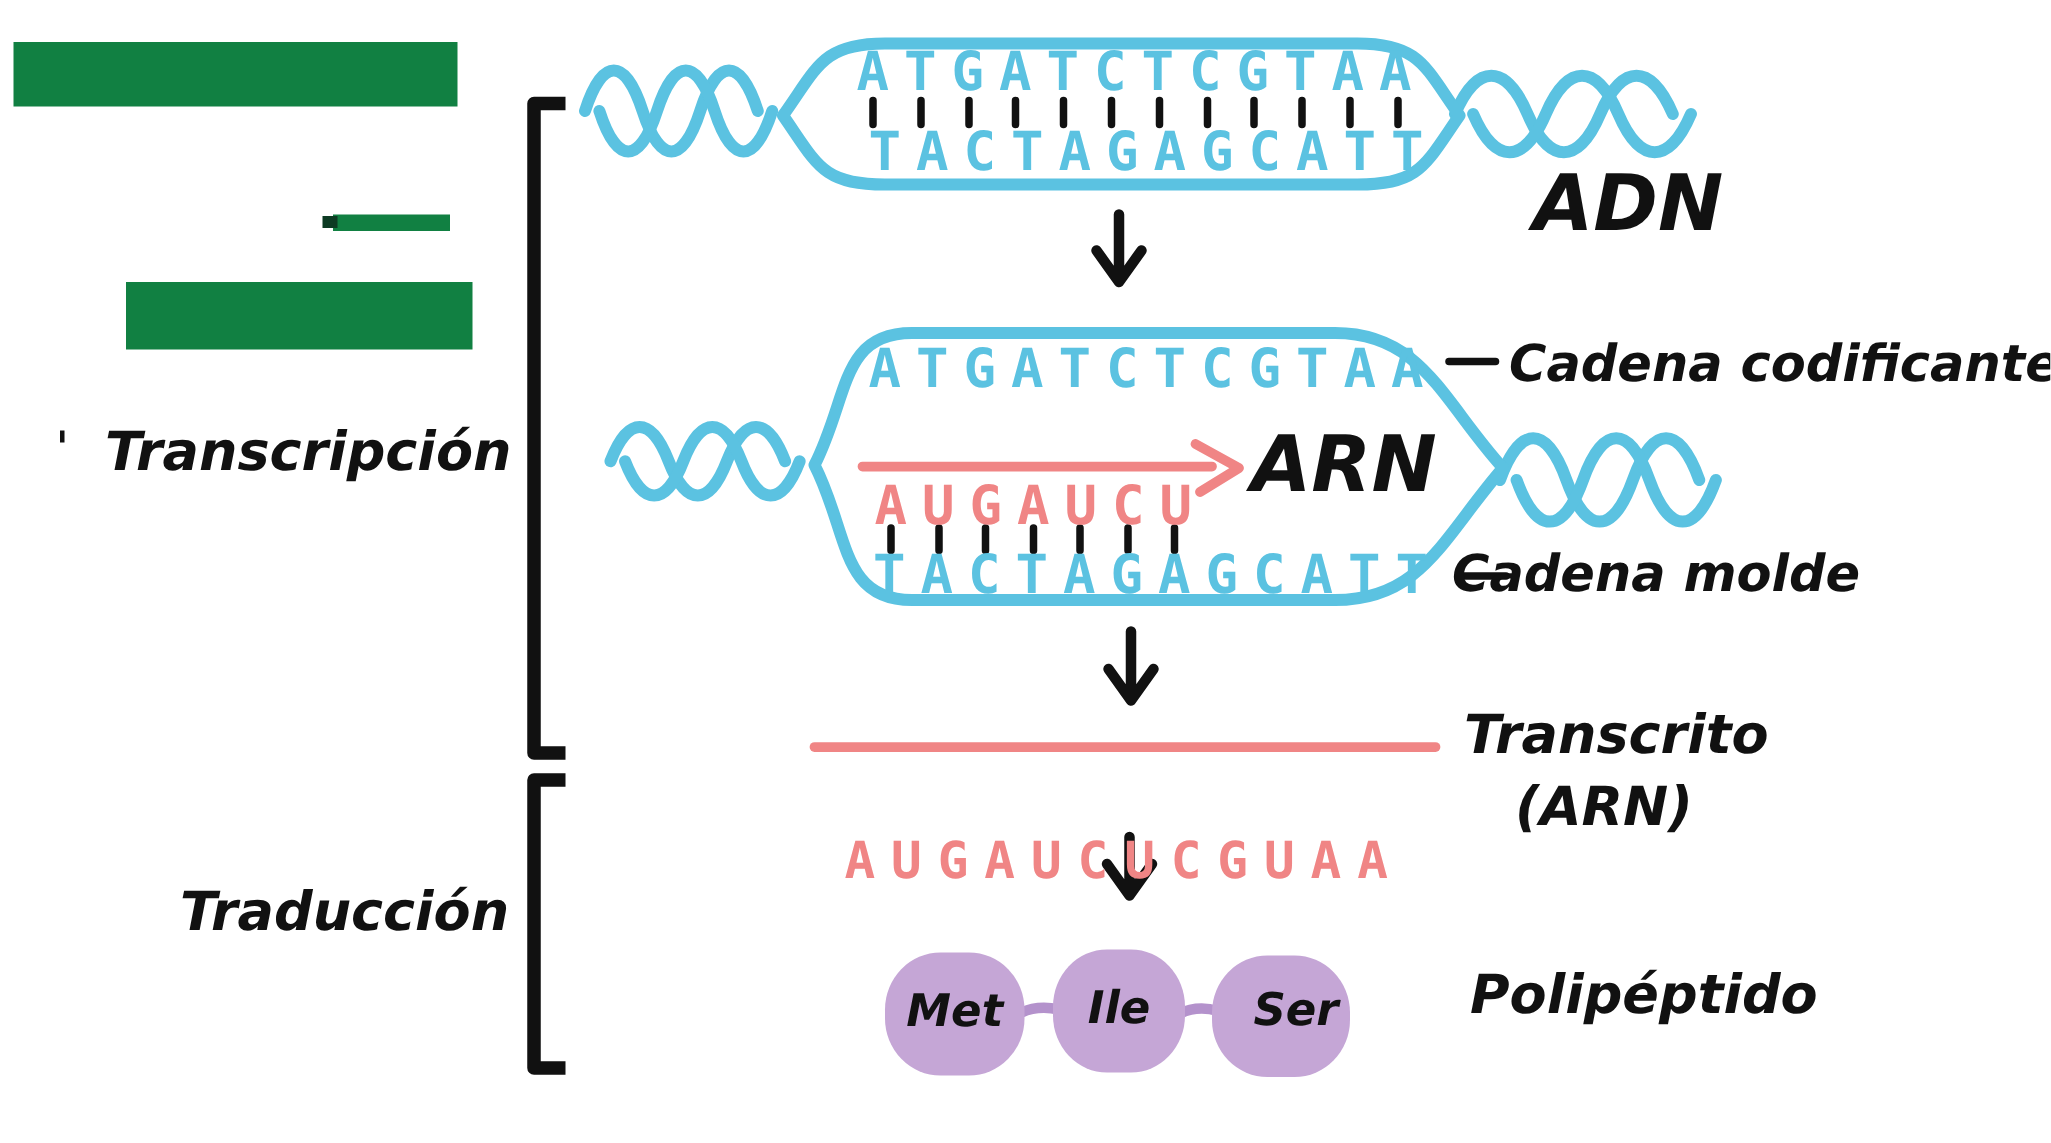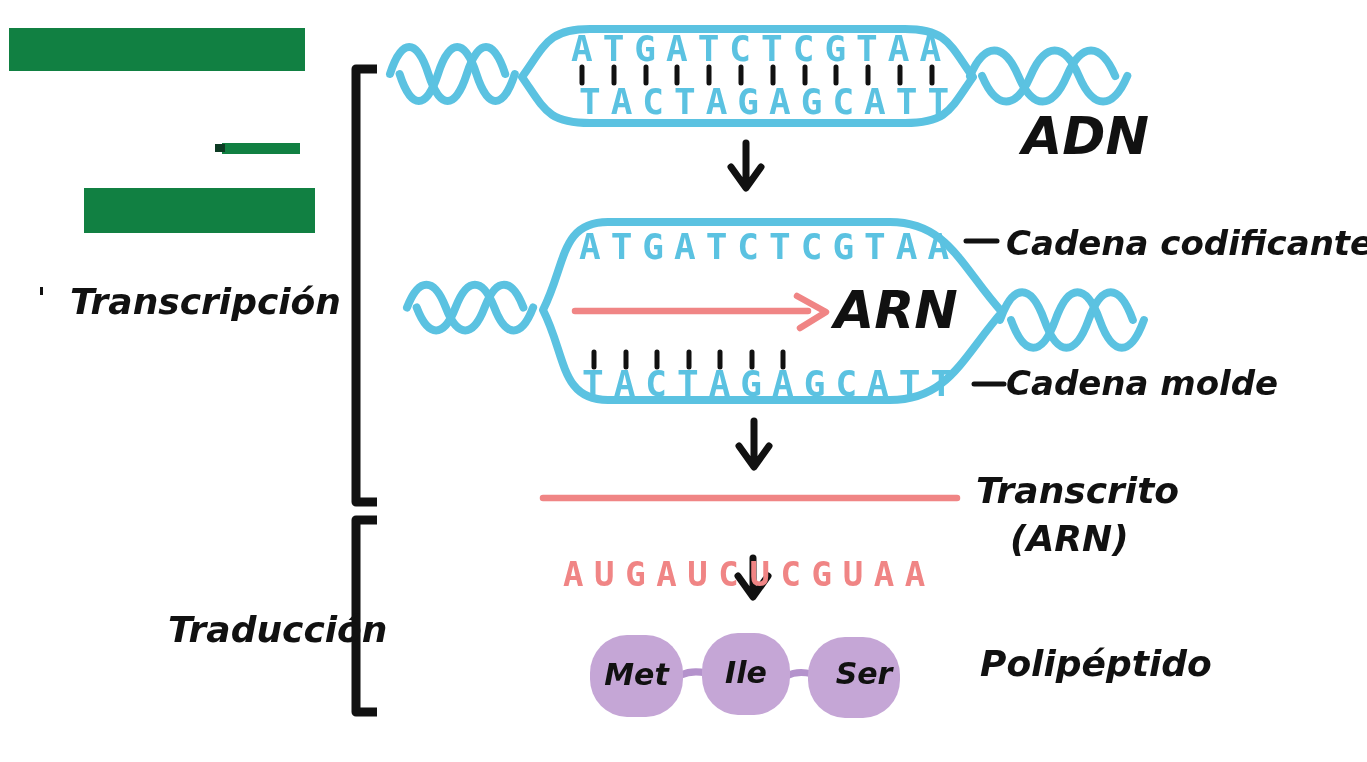--- a/index.html
+++ b/index.html
@@ -80,31 +80,32 @@
       <path d="M786,676 Q798,670 812,674" fill="none" stroke-width="7" stroke-linecap="round" stroke="#b492cc"></path>
       <g fill="#c5a6d6">
         <rect x="590" y="635" width="93" height="82" rx="37" ry="38"></rect>
         <rect x="702" y="633" width="88" height="82" rx="36" ry="38"></rect>
         <rect x="808" y="637" width="92" height="81" rx="37" ry="38"></rect>
       </g>
     </g>
   </svg>
 
   <div class="txt hand hand36" style="left:70px;  top:284px;">Transcripción</div>
-  <div class="txt hand hand36" style="left:120px; top:612px;margin-left:48px;">Traducción</div>
+  <div class="txt hand hand36" style="left:120px; top:591px;">Traducción</div>
 
   <div class="txt seq seq36 c-dna" style="left:571px; top:31px;">ATGATCTCGTAA</div>
   <div class="txt seq seq36 c-dna" style="left:579px; top:84px;">TACTAGAGCATT</div>
   <div class="txt hand hand40" style="left:1022px; top:116px;">ADN</div>
 
   <div class="txt seq seq36 c-dna" style="left:579px; top:229px;">ATGATCTCGTAA</div>
+  <div class="txt seq seq36 c-rna" style="left:583px; top:320px;">AUGAUCU</div>
   <div class="txt hand hand40" style="left:834px; top:290px;">ARN</div>
   <div class="txt seq seq36 c-dna" style="left:582px; top:366px;">TACTAGAGCATT</div>
   <div class="txt hand hand34" style="left:1006px; top:226px;">Cadena codificante</div>
-  <div class="txt hand hand34" style="left:1006px; top:366px;">Cadena molde</div>
+  <div class="txt hand hand34" style="left:968px; top:366px;">Cadena molde</div>
 
   <div class="txt seq seq34 c-rna" style="left:563px; top:509px;">AUGAUCUCGUAA</div>
   <div class="txt hand hand36" style="left:976px; top:473px;">Transcrito</div>
   <div class="txt hand hand36" style="left:1010px; top:521px;">(ARN)</div>
 
   <div class="txt hand hand30 center" style="left:590px; top:660px; width:93px;">Met</div>
   <div class="txt hand hand30 center" style="left:702px; top:658px; width:88px;">Ile</div>
   <div class="txt hand hand30 center" style="left:808px; top:659px; width:112px;">Ser</div>
   <div class="txt hand hand36" style="left:980px; top:646px;">Polipéptido</div>
 

